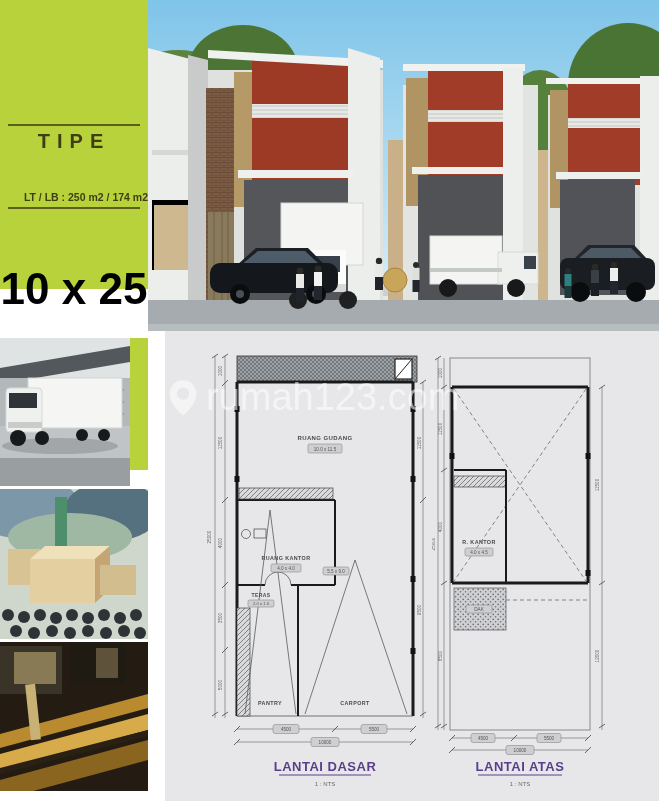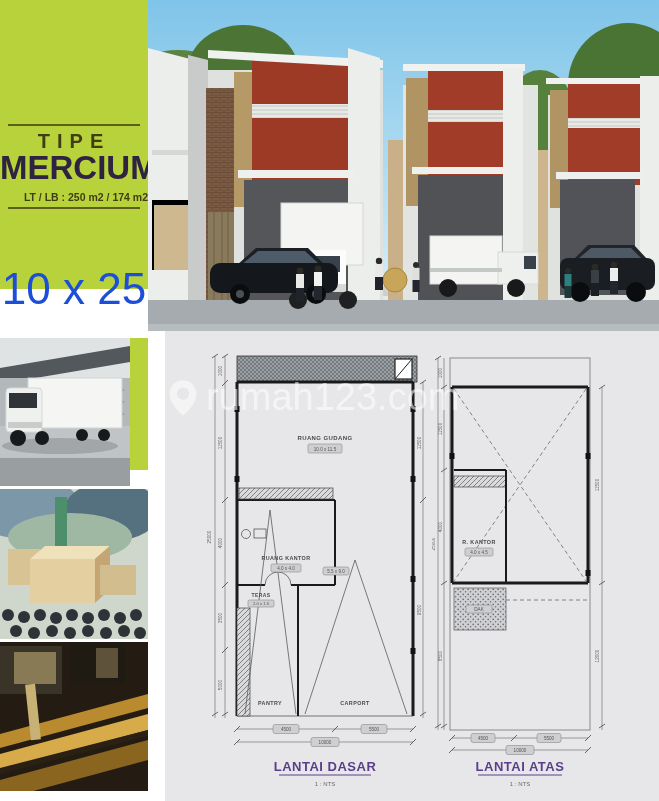--- a/index.html
+++ b/index.html
@@ -10,21 +10,21 @@
   
   #green-panel{left:0;top:0;width:148px;height:289px;background:#b8d23b;}
   .gp-rule{position:absolute;left:8px;right:8px;height:2px;background:#4c4a16;opacity:.85;}
   #tipe{position:absolute;top:130px;width:100%;text-align:center;font-size:20px;
         font-weight:bold;letter-spacing:7px;color:#3f3e12;}
   #mercium{position:absolute;top:149px;width:100%;text-align:center;font-size:33px;
         font-weight:bold;letter-spacing:0px;color:#2e2340;}
   #ltlb{position:absolute;top:191px;width:100%;text-align:right;font-size:10.5px;
         font-weight:bold;color:#3f3e12;}
   #lotsize{position:absolute;top:264px;width:100%;text-align:center;font-size:44px;
-        font-weight:400;color:#1d4ed8;}
+        font-weight:700;color:#000000;}
 
   
   .lphoto{left:0;width:148px;background:#dddddd;}
   #lp1{top:338px;height:148px;}
   #lp2{top:489px;height:150px;}
   #lp3{top:642px;height:149px;}
 
   
   #hero{left:148px;top:0;width:511px;height:331px;}
   #plans-bg{left:165px;top:331px;width:494px;height:470px;background:#e7e7e9;}
@@ -51,21 +51,20 @@
           font-family:"Liberation Sans",sans-serif;}
   .pscale{fill:#6a6a6e;font-size:6px;font-family:"Liberation Sans",sans-serif;}
   .xline{stroke:#5a5a5e;stroke-width:.8;fill:none;}
 </style>
 </head>
 <body>
 
 <div id="green-panel" class="abs">
   <div class="gp-rule" style="top:124px"></div>
   <div id="tipe">TIPE</div>
-  <div id="mercium">MERCIUM</div>
   <div id="ltlb">LT / LB : 250 m2 / 174 m2</div>
   <div class="gp-rule" style="top:207px"></div>
   <div id="lotsize">10 x 25</div>
 </div>
 
 <svg id="hero" class="abs" width="511" height="331" viewBox="0 0 511 331">
   <defs>
     <linearGradient id="sky" x1="0" y1="0" x2="0" y2="1">
       <stop offset="0" stop-color="#7fc4e9"></stop>
         <stop offset=".6" stop-color="#b9e0f2"></stop>

